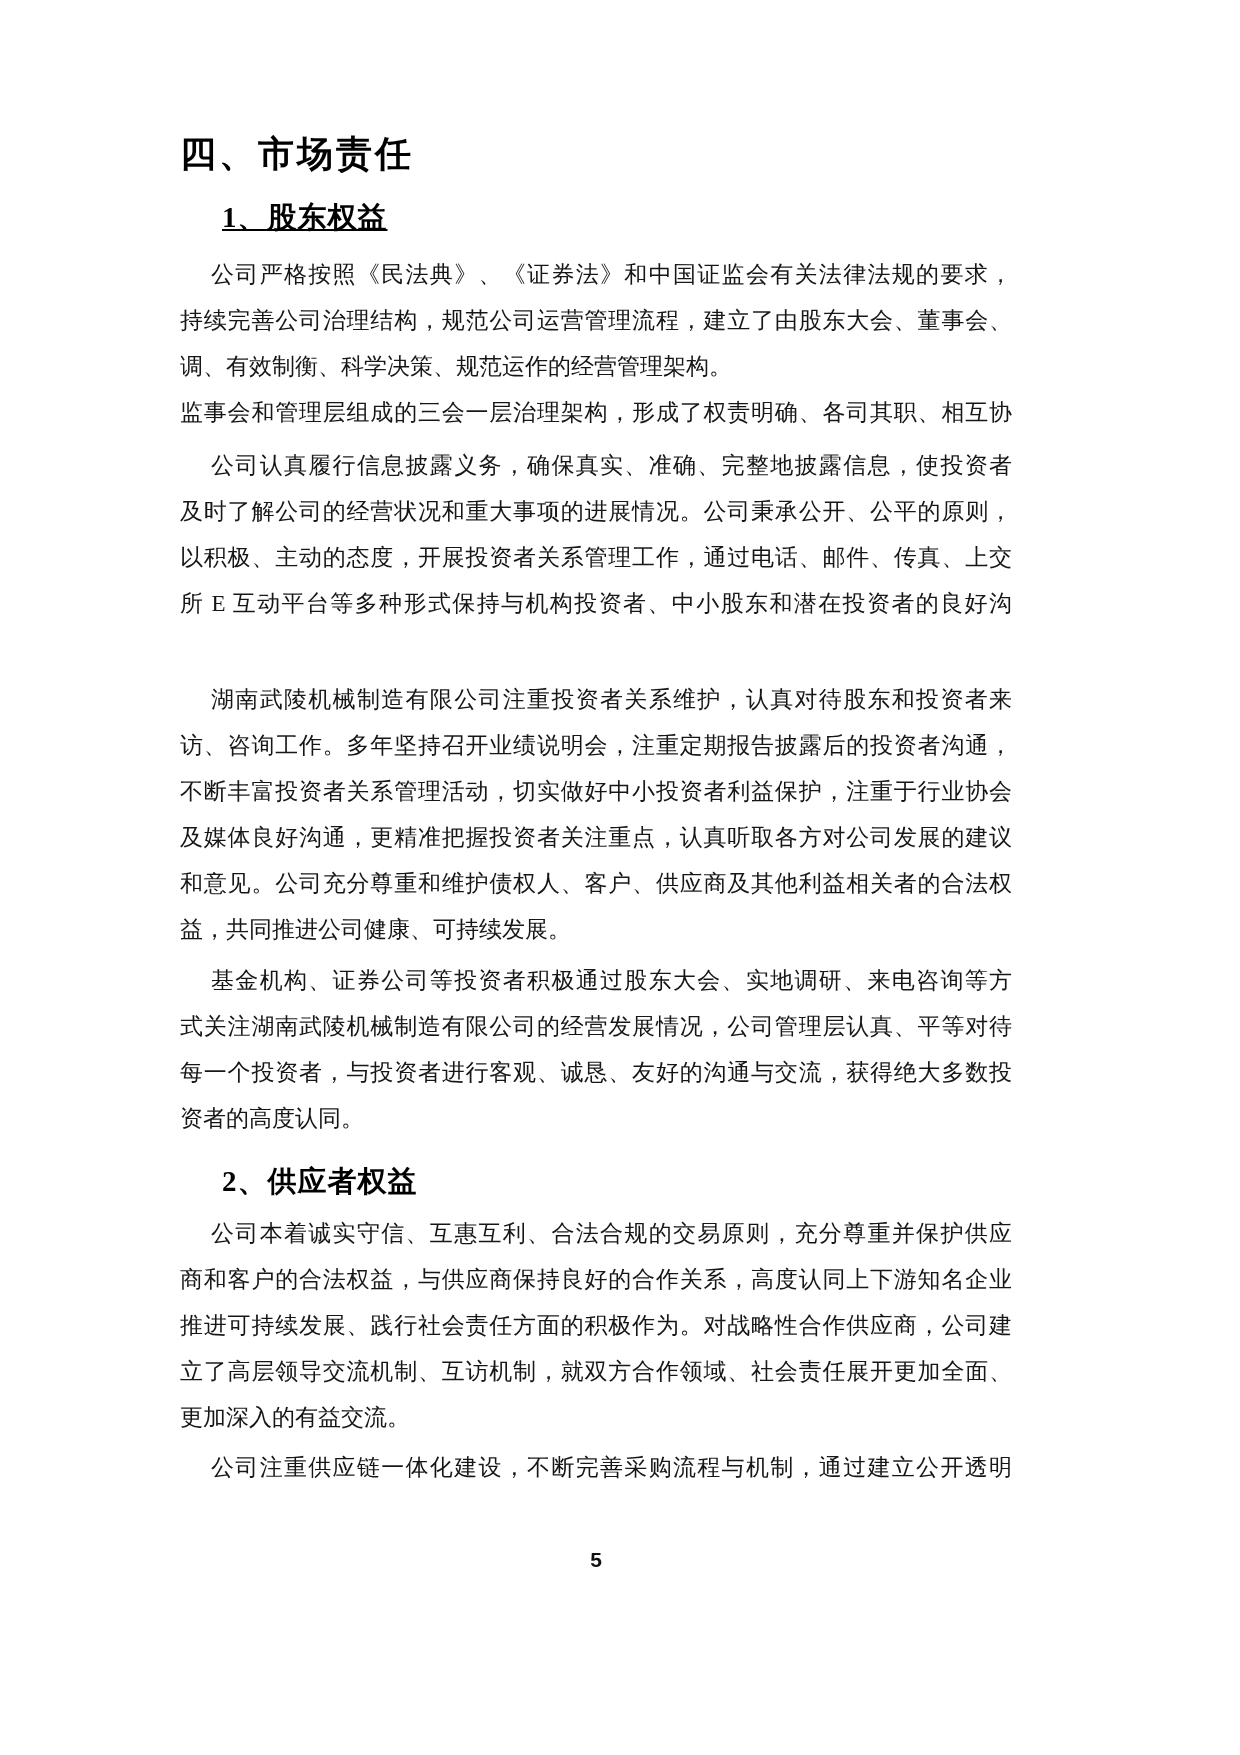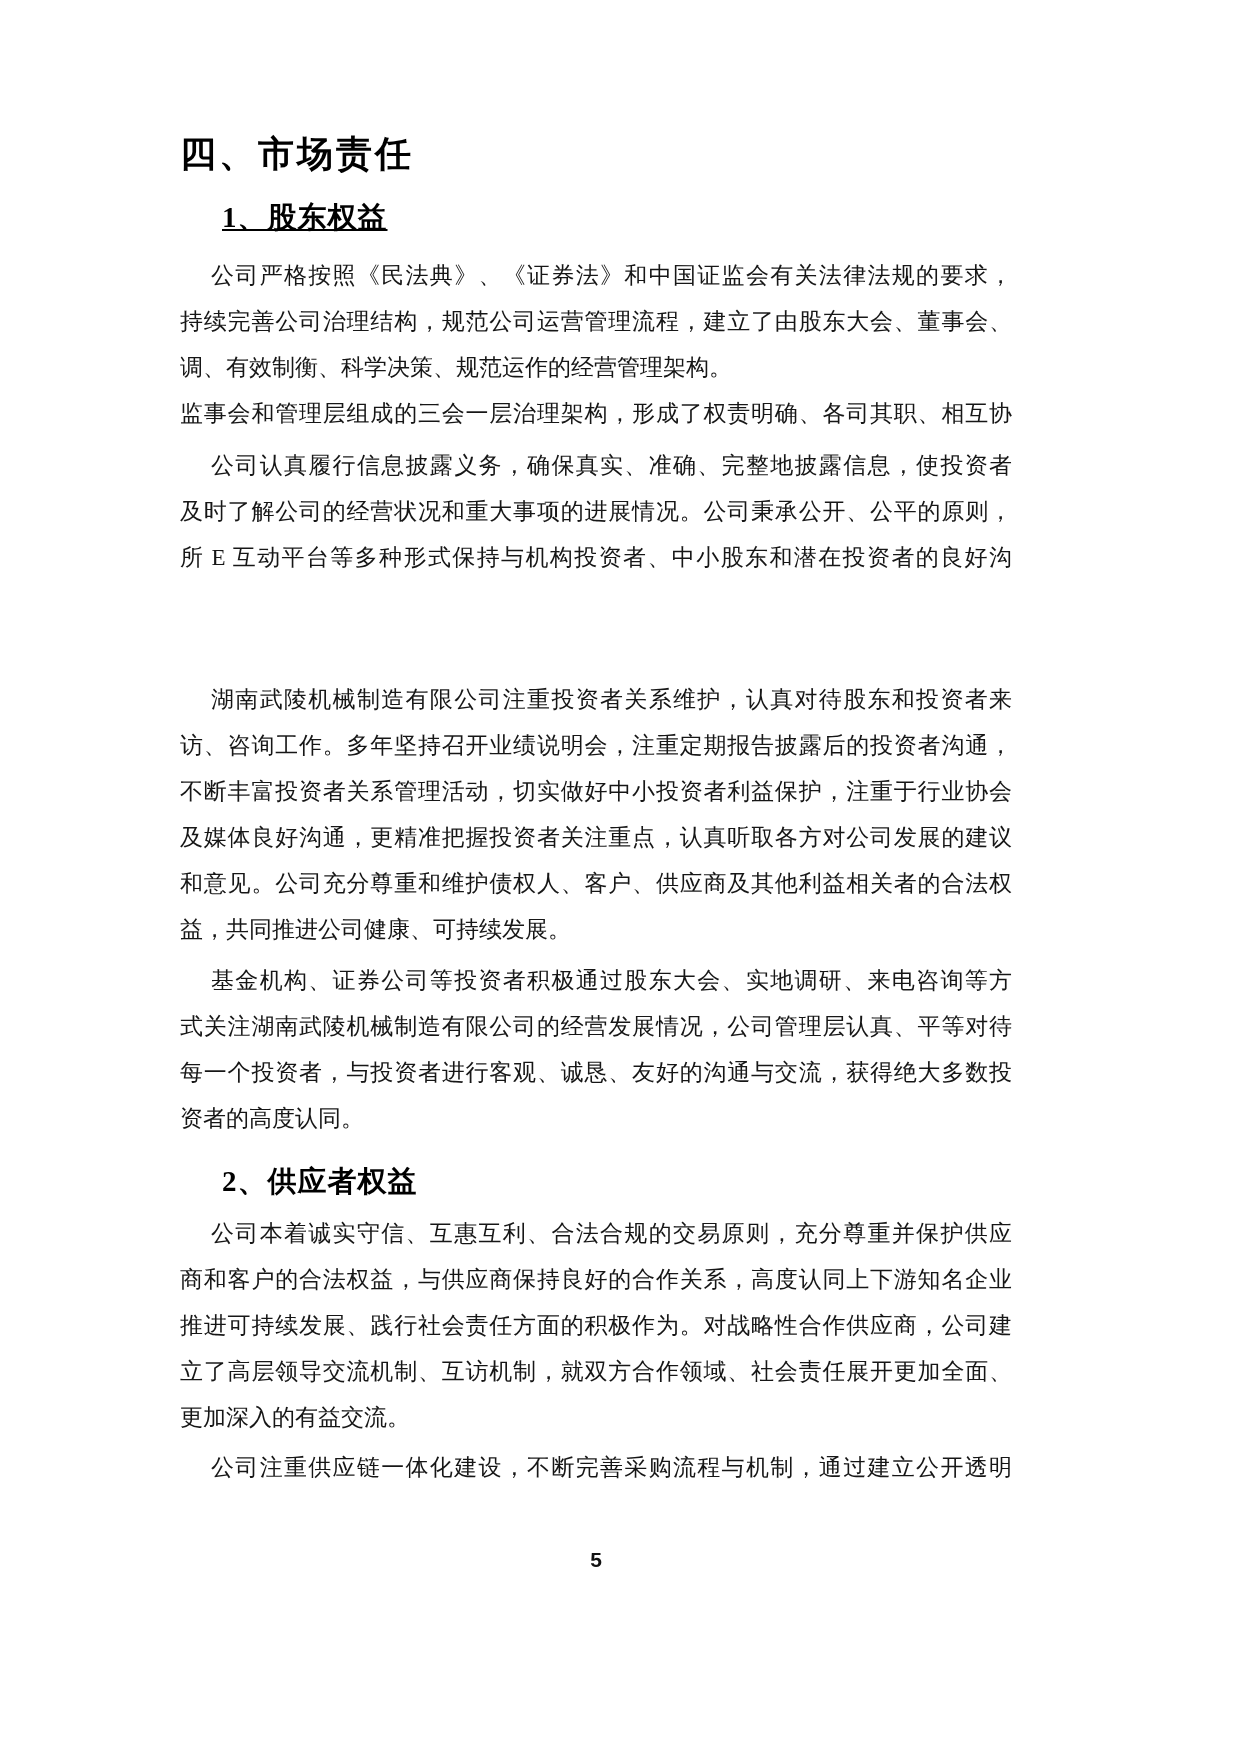--- a/index.html
+++ b/index.html
@@ -29,21 +29,21 @@
     color: #000000;
     letter-spacing: 1px;
   }
   .sub-heading.h-shareholder { top: 198px; text-decoration: underline; }
   .sub-heading.h-supplier   { top: 1162px; }
   .para {
     position: absolute;
     left: 180px;
     width: 832px;
   }
-  .p1 { top: 253px; }
+  .p1 { top: 253px; font-family: Liberation Mono, monospace; }
   .p2 { top: 443px; }
   .p3 { top: 677px; }
   .p4 { top: 958px; }
   .p5 { top: 1211px; }
   .p6 { top: 1445px; }
   .ln {
     height: 46px;
     line-height: 46px;
     font-size: 23px;
     overflow: hidden;
@@ -131,20 +131,21 @@
   <div class="para p1">
     <div class="ln fill indent">公司严格按照《民法典》、《证券法》和中国证监会有关法律法规的要求，</div>
     <div class="ln fill">持续完善公司治理结构，规范公司运营管理流程，建立了由股东大会、董事会、</div>
     <div class="ln last">调、有效制衡、科学决策、规范运作的经营管理架构。</div>
     <div class="ln fill">监事会和管理层组成的三会一层治理架构，形成了权责明确、各司其职、相互协</div>
   </div>
 
   <div class="para p2">
     <div class="ln fill indent">公司认真履行信息披露义务，确保真实、准确、完整地披露信息，使投资者</div>
     <div class="ln fill">及时了解公司的经营状况和重大事项的进展情况。公司秉承公开、公平的原则，</div>
+    <div class="ln fill">以积极、主动的态度，开展投资者关系管理工作，通过电话、邮件、传真、上交</div>
     <div class="ln fill">所 E 互动平台等多种形式保持与机构投资者、中小股东和潜在投资者的良好沟</div>
   </div>
 
   <div class="para p3">
     <div class="ln fill indent">湖南武陵机械制造有限公司注重投资者关系维护，认真对待股东和投资者来</div>
     <div class="ln fill">访、咨询工作。多年坚持召开业绩说明会，注重定期报告披露后的投资者沟通，</div>
     <div class="ln fill">不断丰富投资者关系管理活动，切实做好中小投资者利益保护，注重于行业协会</div>
     <div class="ln fill">及媒体良好沟通，更精准把握投资者关注重点，认真听取各方对公司发展的建议</div>
     <div class="ln fill">和意见。公司充分尊重和维护债权人、客户、供应商及其他利益相关者的合法权</div>
     <div class="ln last">益，共同推进公司健康、可持续发展。</div>

